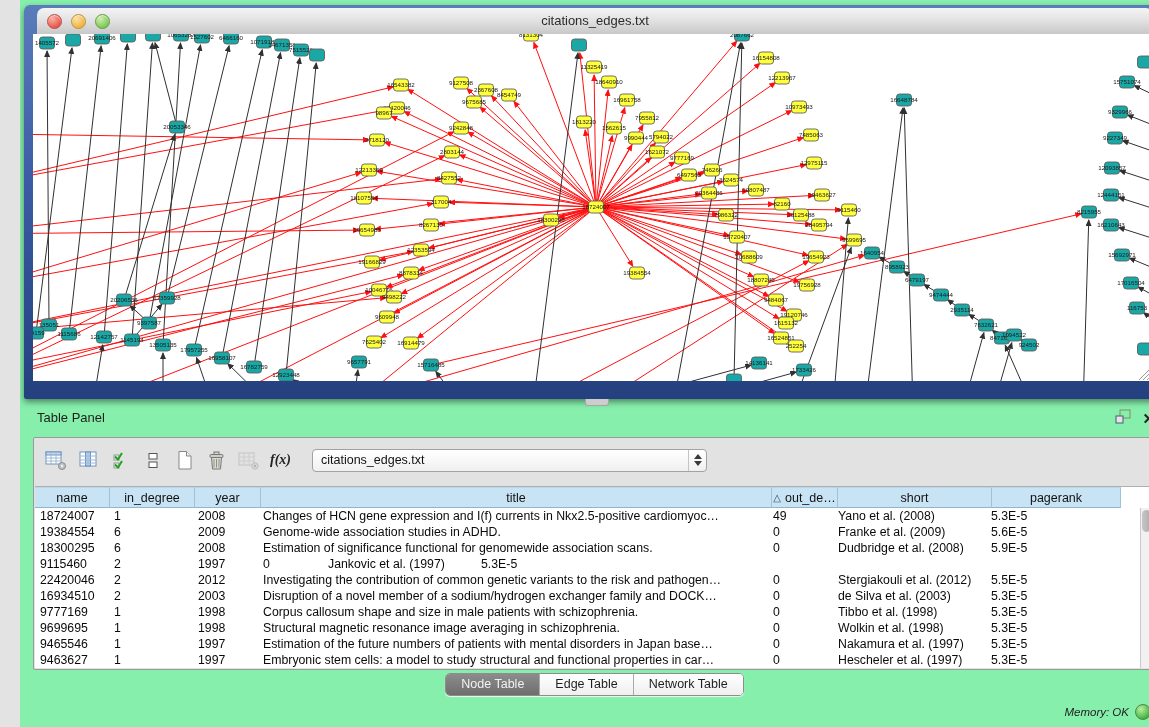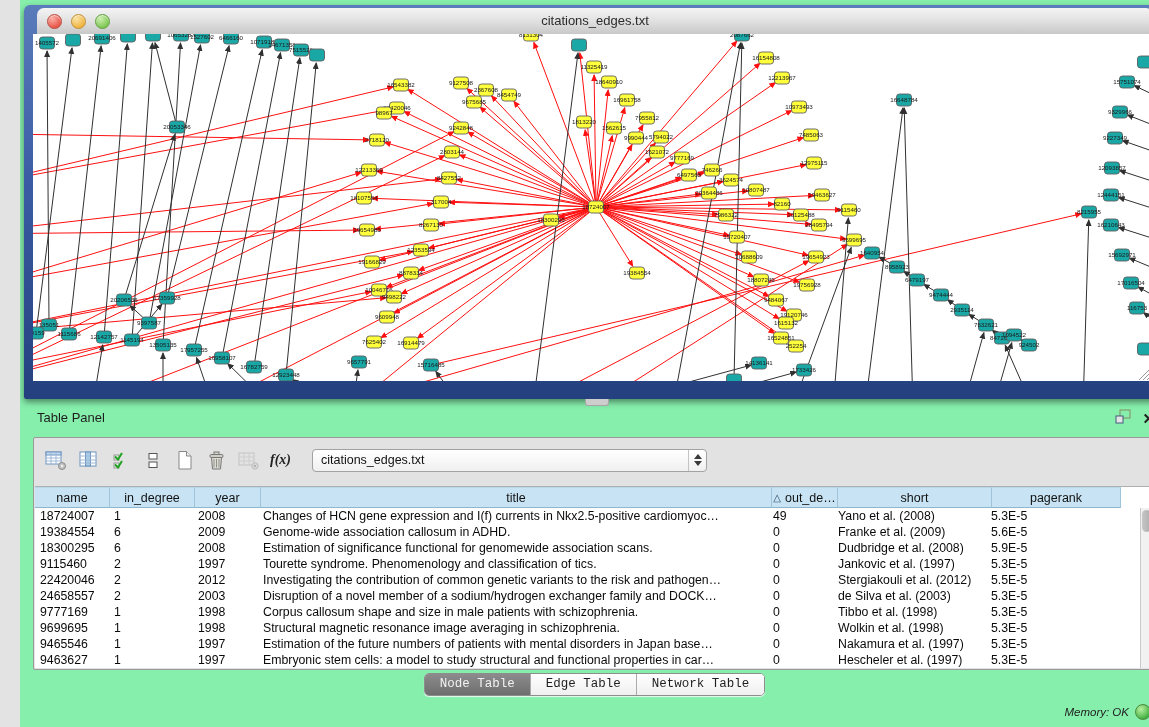--- a/index.html
+++ b/index.html
@@ -56,21 +56,21 @@
   .c3{width:510px;flex:0 0 510px;}
   .c4{width:65px;flex:0 0 65px;}
   .c5{width:153px;flex:0 0 153px;}
   .c6{width:128px;flex:0 0 128px;}
   .vscroll{position:absolute;right:0;top:0;width:13px;height:100%;background:#F1F1F1;border-left:1px solid #C9C9C9;}
   .vthumb{position:absolute;left:1px;top:2px;width:9px;height:22px;background:linear-gradient(90deg,#C6C6C6,#ADADAD);border-radius:5px;}
 
   
   .tabbar{position:absolute;left:0;top:673px;width:1149px;height:24px;display:flex;justify-content:center;}
   .segs{display:inline-flex;height:21px;border:1px solid #8D8D8D;border-radius:5px;overflow:hidden;background:#fff;box-shadow:0 1px 1px rgba(255,255,255,.8);}
-  .seg{padding:0 15px;font-size:12.5px;line-height:21px;color:#1E1E1E;background:linear-gradient(180deg,#FFFFFF,#EFEFEF);border-right:1px solid #ABABAB;font-family:Liberation Mono, monospace;}
+  .seg{padding:0 15px;font-size:12.5px;line-height:21px;color:#1E1E1E;background:linear-gradient(180deg,#FFFFFF,#EFEFEF);border-right:1px solid #ABABAB;}
   .seg:last-child{border-right:none;}
   .seg.active{background:linear-gradient(180deg,#8C8C8C,#6E6E6E);color:#F2F2F2;}
   .statusbar{position:absolute;left:0;top:700px;width:1149px;height:27px;font-style:italic;}
   .memory{position:absolute;right:40px;top:6px;font-size:11.5px;color:#222;}
   .memdot{position:absolute;right:18px;top:4px;width:14px;height:14px;border-radius:50%;
     background:radial-gradient(circle at 35% 30%,#B8F0A0,#3FAF3F 75%);border:1px solid #4F8A3E;}
 </style>
 </head>
 <body>
 
@@ -836,54 +836,53 @@
               <div class="td c2">2008</div>
               <div class="td c3">Changes of HCN gene expression and I(f) currents in Nkx2.5-positive cardiomyoc…</div>
               <div class="td c4">49</div>
               <div class="td c5">Yano et al. (2008)</div>
               <div class="td c6">5.3E-5</div>
             </div>
             <div class="tr">
               <div class="td c0">19384554</div>
               <div class="td c1">6</div>
               <div class="td c2">2009</div>
-              <div class="td c3">Genome-wide association callosum in ADHD.</div>
+              <div class="td c3">Genome-wide association studies in ADHD.</div>
               <div class="td c4">0</div>
               <div class="td c5">Franke et al. (2009)</div>
               <div class="td c6">5.6E-5</div>
             </div>
             <div class="tr">
               <div class="td c0">18300295</div>
               <div class="td c1">6</div>
               <div class="td c2">2008</div>
               <div class="td c3">Estimation of significance functional for genomewide association scans.</div>
               <div class="td c4">0</div>
               <div class="td c5">Dudbridge et al. (2008)</div>
               <div class="td c6">5.9E-5</div>
             </div>
             <div class="tr">
               <div class="td c0">9115460</div>
               <div class="td c1">2</div>
               <div class="td c2">1997</div>
-              <div class="td c3">Tourette syndrome. Phenomenology and classification of tics.</div>
               <div class="td c4">0</div>
               <div class="td c5">Jankovic et al. (1997)</div>
               <div class="td c6">5.3E-5</div>
             </div>
             <div class="tr">
               <div class="td c0">22420046</div>
               <div class="td c1">2</div>
               <div class="td c2">2012</div>
               <div class="td c3">Investigating the contribution of common genetic variants to the risk and pathogen…</div>
               <div class="td c4">0</div>
               <div class="td c5">Stergiakouli et al. (2012)</div>
               <div class="td c6">5.5E-5</div>
             </div>
             <div class="tr">
-              <div class="td c0">24658557</div>
+              <div class="td c0">16934510</div>
               <div class="td c1">2</div>
               <div class="td c2">2003</div>
               <div class="td c3">Disruption of a novel member of a sodium/hydrogen exchanger family and DOCK…</div>
               <div class="td c4">0</div>
               <div class="td c5">de Silva et al. (2003)</div>
               <div class="td c6">5.3E-5</div>
             </div>
             <div class="tr">
               <div class="td c0">9777169</div>
               <div class="td c1">1</div>

